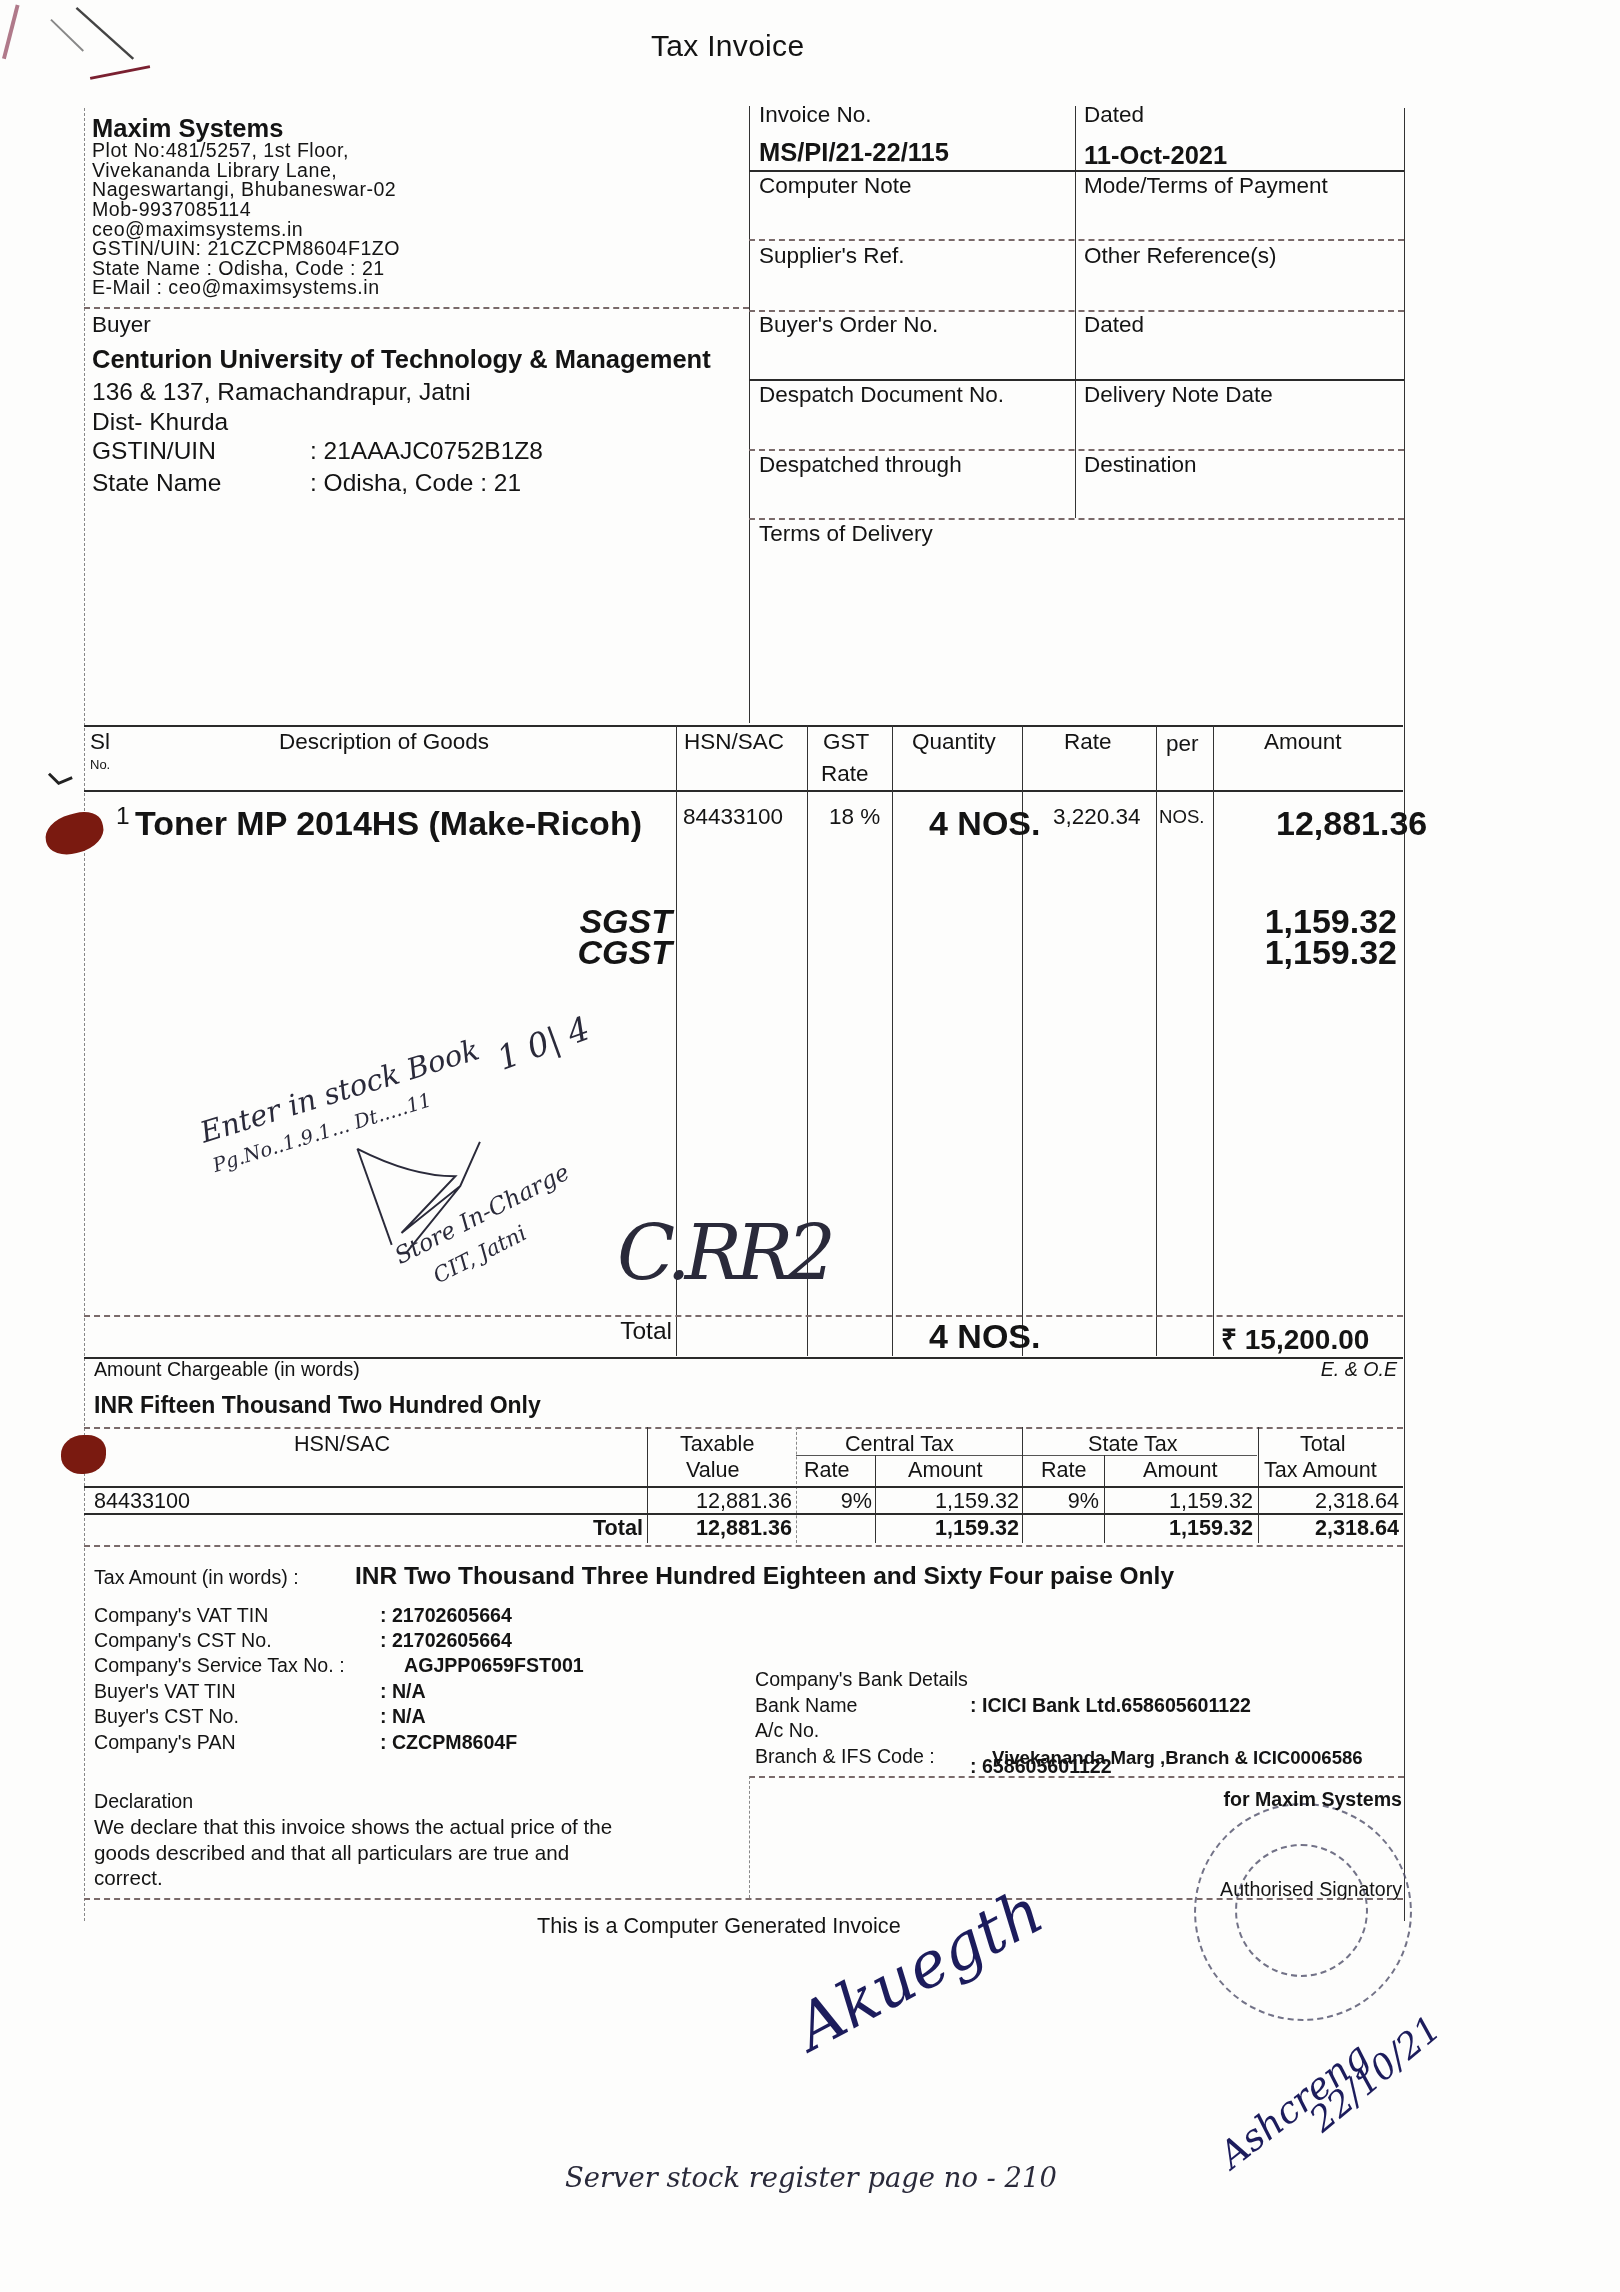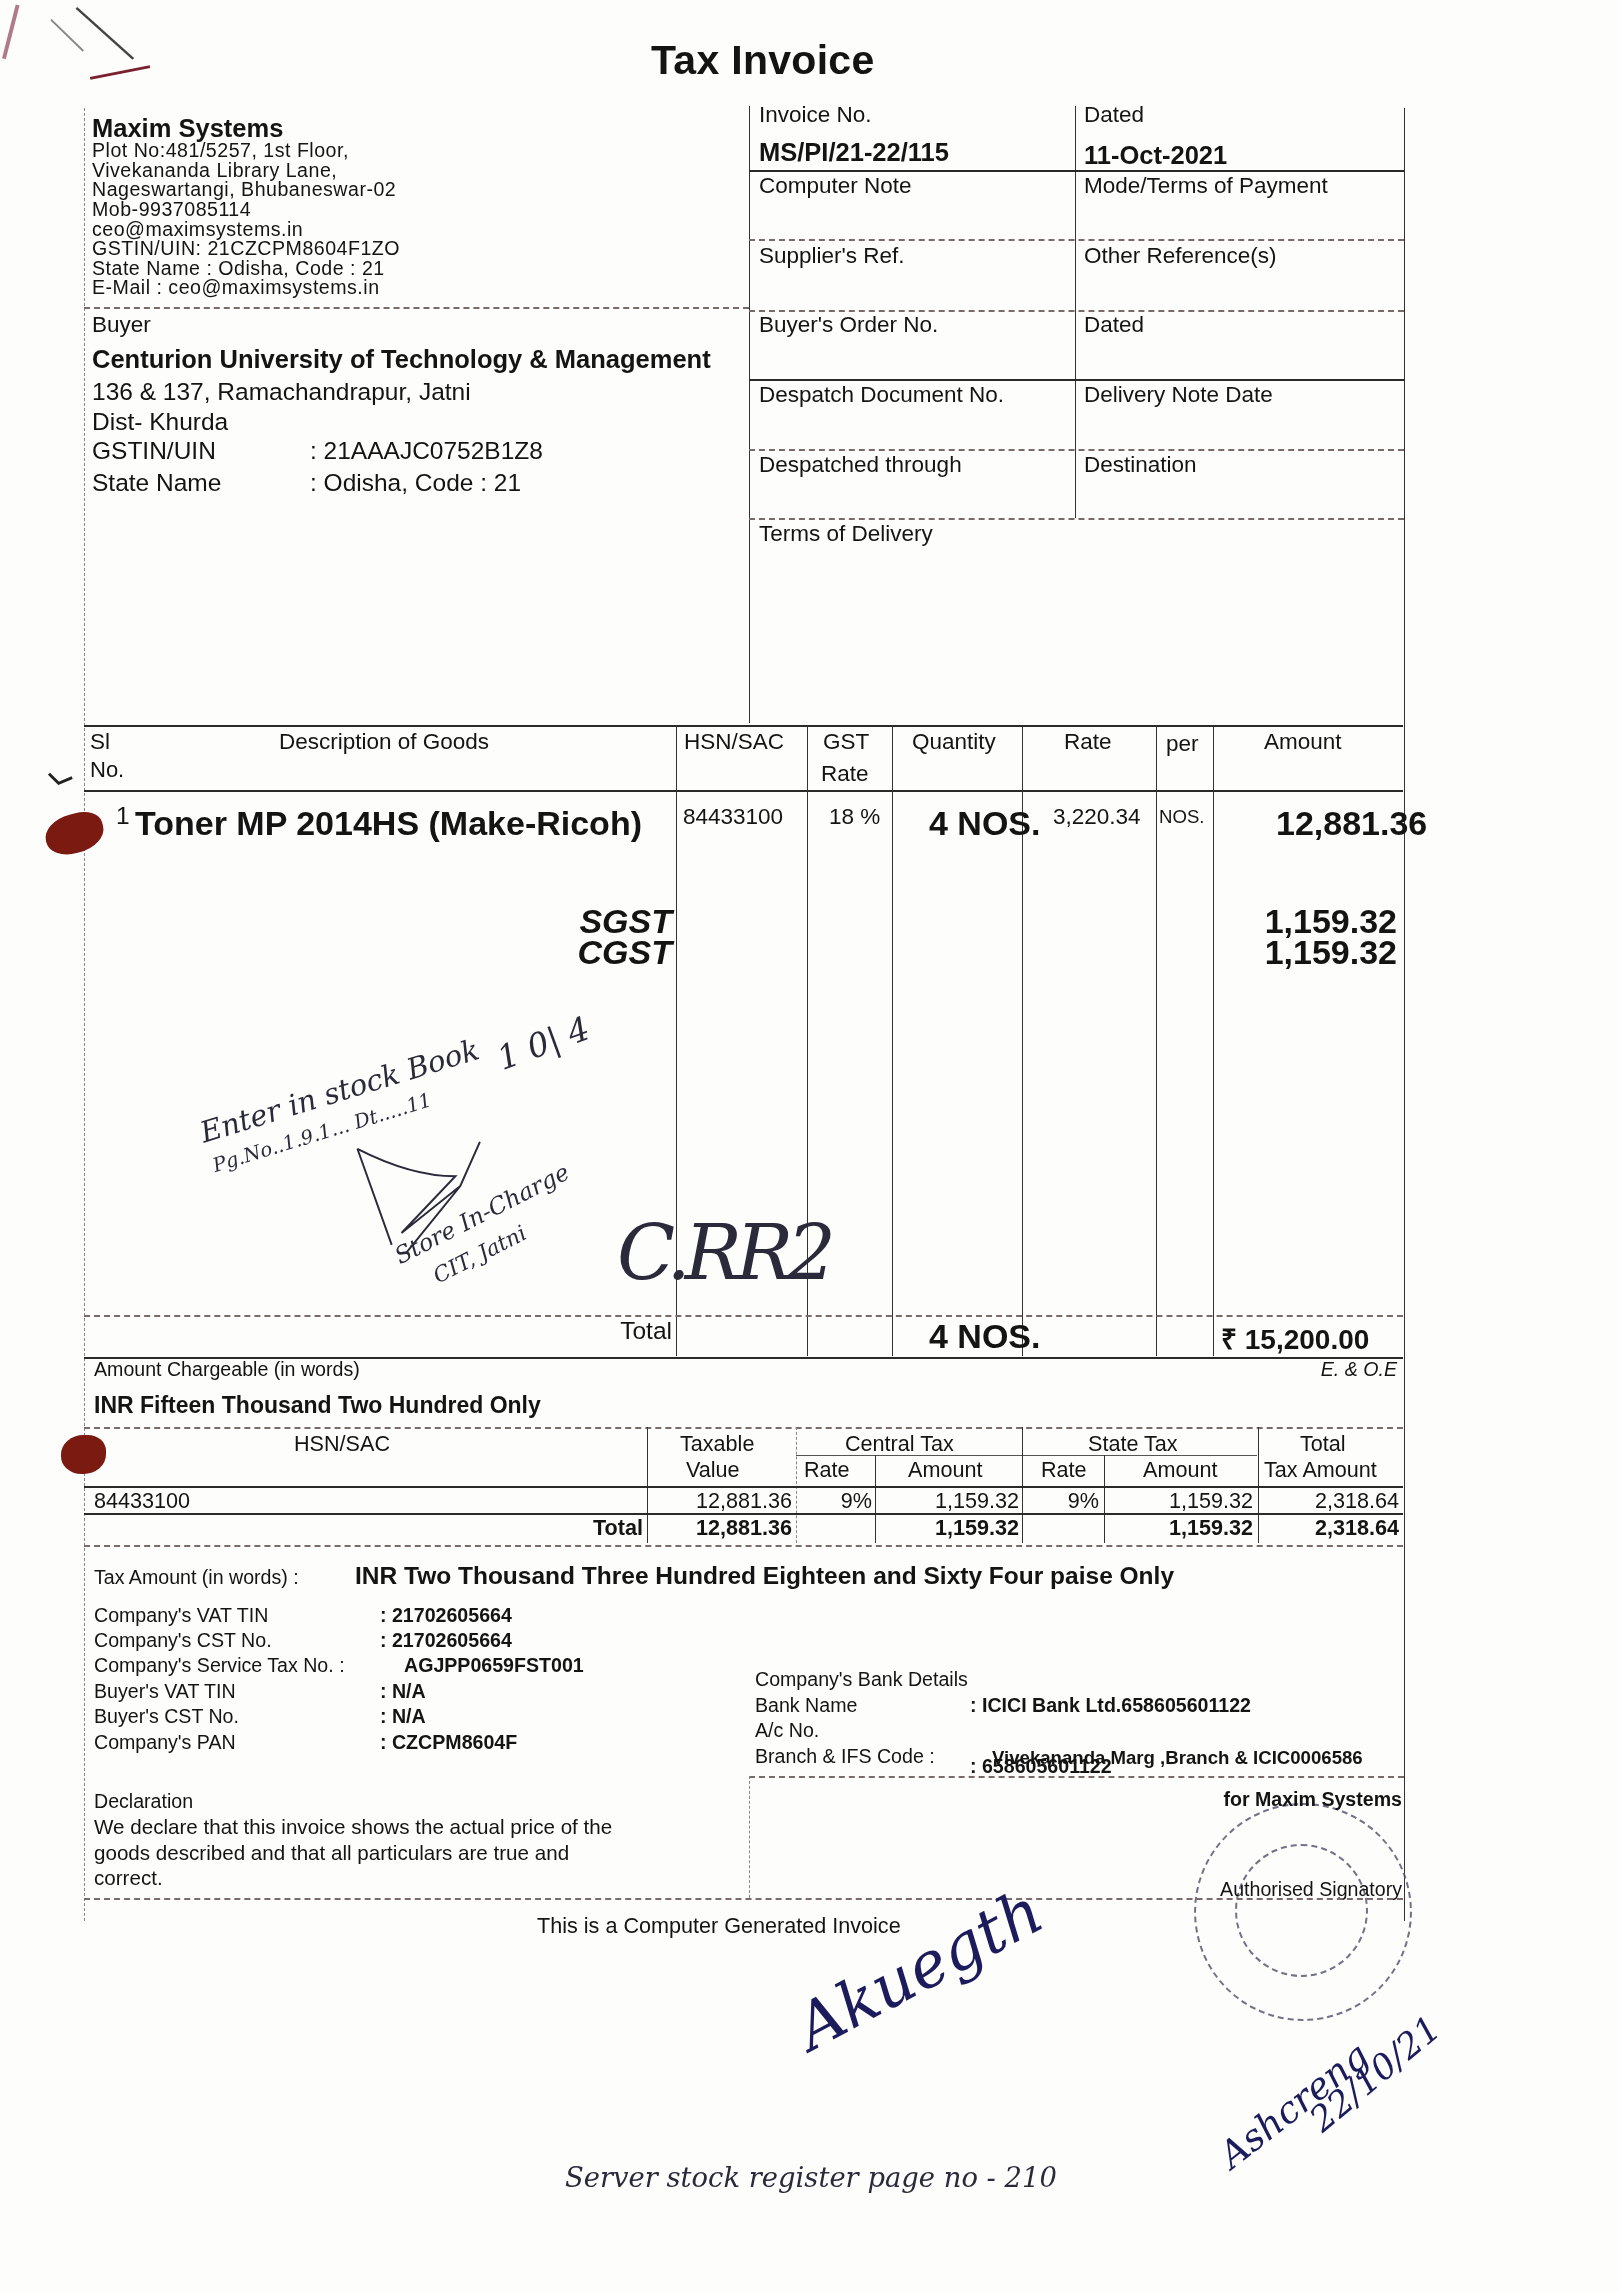--- a/index.html
+++ b/index.html
@@ -1,19 +1,19 @@
 <!DOCTYPE html>
 <html><head>
 <meta charset="utf-8">
 <style>
   * { box-sizing: border-box; margin: 0; padding: 0; }
   html, body { width: 1620px; height: 2293px; background: #fdfdfc; overflow: hidden; }
   body { position: relative; font-family: "Liberation Sans", sans-serif; color: #141414; }
 
-  .page-title { position: absolute; left: 651px; top: 29px; font-size: 41px; font-weight: bold; letter-spacing: 0.3px; margin-top: 8px; }
+  .page-title { position: absolute; left: 651px; top: 29px; font-size: 30px; font-weight: normal; letter-spacing: 0.3px; }
 
   .corner-marks { position: absolute; left: 0; top: 0; width: 196px; height: 98px; }
 
   
   .hl { position: absolute; height: 0; border-top: 2px solid #2a2a2a; }
   .hl.thin { border-top: 1px solid #555; }
   .hl.dash { border-top: 2px dashed #7a6a6a; }
   .vl { position: absolute; width: 0; border-left: 1.5px solid #333; }
   .vl.dash { border-left: 1.5px dashed #888; }
 
@@ -116,21 +116,21 @@
 
 <div class="vl" style="left:676px; top:725px; height:631px;"></div>
 <div class="vl" style="left:807px; top:725px; height:631px;"></div>
 <div class="vl" style="left:892px; top:725px; height:631px;"></div>
 <div class="vl" style="left:1022px; top:725px; height:631px;"></div>
 <div class="vl" style="left:1156px; top:725px; height:631px;"></div>
 <div class="vl" style="left:1213px; top:725px; height:631px;"></div>
 
 <div>
   <div class="txt th" style="left:90px; top:729px;">Sl</div>
-  <div class="txt th" style="left:90px; top:757px; font-size:22px;">No.</div>
+  <div class="txt th" style="left:90px; top:757px; font-size:13px;">No.</div>
   <div class="txt th" style="left:279px; top:729px;">Description of Goods</div>
   <div class="txt th" style="left:684px; top:729px;">HSN/SAC</div>
   <div class="txt th" style="left:823px; top:729px;">GST</div>
   <div class="txt th" style="left:821px; top:761px;">Rate</div>
   <div class="txt th" style="left:912px; top:729px;">Quantity</div>
   <div class="txt th" style="left:1064px; top:729px;">Rate</div>
   <div class="txt th" style="left:1166px; top:731px;">per</div>
   <div class="txt th" style="left:1264px; top:729px;">Amount</div>
 </div>
 

